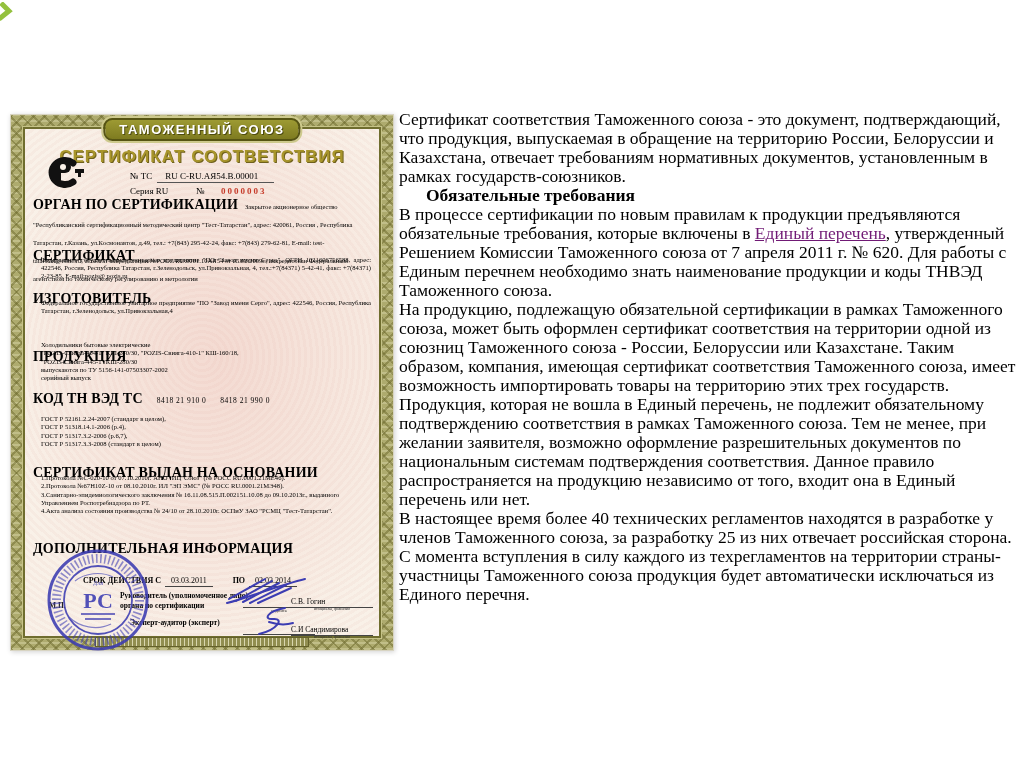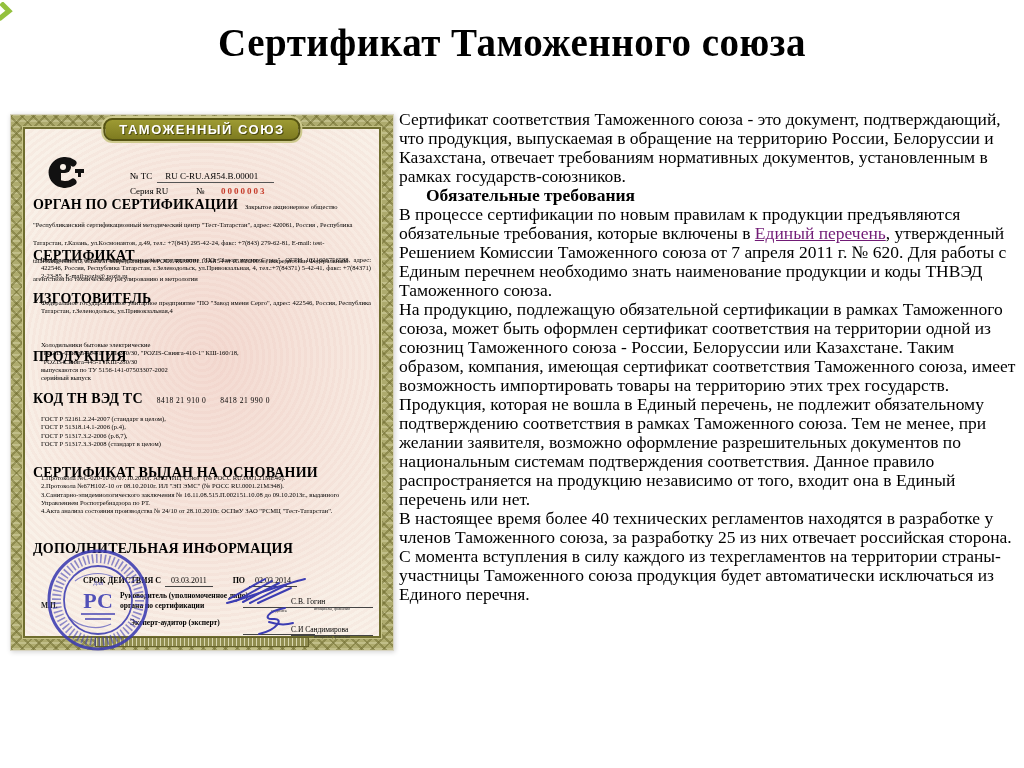--- a/index.html
+++ b/index.html
@@ -65,44 +65,44 @@
   .sig-line { position:absolute; border-top:1px solid #444; width:72px; height:8px; }
   .sig-line .cap { display:block; text-align:center; font-size:4.5px; color:#333; }
   .line-head { top:478px; left:218px; }
   .line-expert { top:505px; left:218px; }
   .sig-name { position:absolute; left:266px; width:82px; font-size:7.5px; border-bottom:1px solid #444;
               padding-bottom:1px; }
   .sig-name .cap { position:absolute; top:9px; left:0; width:100%; text-align:center; font-size:4.2px;
               border:none; color:#333; }
   .name-head { top:468px; }
   .name-expert { top:496px; }
-  .mp-label { position:absolute; left:16px; top:472px; font-size:7.5px; font-weight:bold; color:#222; }
+  .mp-label { position:absolute; left:24px; top:472px; font-size:7.5px; font-weight:bold; color:#222; }
   .sig-svg { position:absolute; z-index:3; }
   .sig-svg.head { left:200px; top:444px; }
   .sig-svg.expert { left:222px; top:476px; }
   .stamp { position:absolute; left:20px; top:418px; z-index:2; opacity:0.88; }
   .border-strip { position:absolute; bottom:3px; left:50%; transform:translateX(-50%); width:212px; height:8px;
               background:#918e50; border:1px solid #63602a;
               background-image:repeating-linear-gradient(90deg, rgba(240,238,205,0.75) 0 1px, transparent 1px 4px); }
 </style>
 </head>
 <body>
 
 <div class="slide">
 
   <svg class="corner-icon" width="20" height="22" viewBox="0 0 20 22">
     <path d="M1 17 L11 9 L3 1" stroke="#94c13e" stroke-width="5" fill="none"></path>
   </svg>
 
-  <h1 class="page-title">Сертификат Таможенного союза</h1>
 
   <div class="cert">
     <div class="cert-inner">
 
       <div class="cert-badge">ТАМОЖЕННЫЙ СОЮЗ</div>
+      <div class="cert-title">СЕРТИФИКАТ СООТВЕТСТВИЯ</div>
 
       <svg class="rst-logo" width="44" height="34" viewBox="0 0 44 34">
         <path d="M30 8 A13 12 0 1 0 30 27" fill="none" stroke="#111" stroke-width="7" stroke-linecap="round"></path>
         <rect x="12" y="6" width="6" height="22" fill="#111"></rect>
         <path d="M12 6 h10 a6 6 0 0 1 0 12 h-10 z" fill="#111"></path>
         <circle cx="20" cy="12" r="3" fill="#f9f1e8"></circle>
         <rect x="32" y="14" width="9" height="4" fill="#111"></rect>
         <rect x="35" y="14" width="3" height="8" fill="#111"></rect>
       </svg>
 

